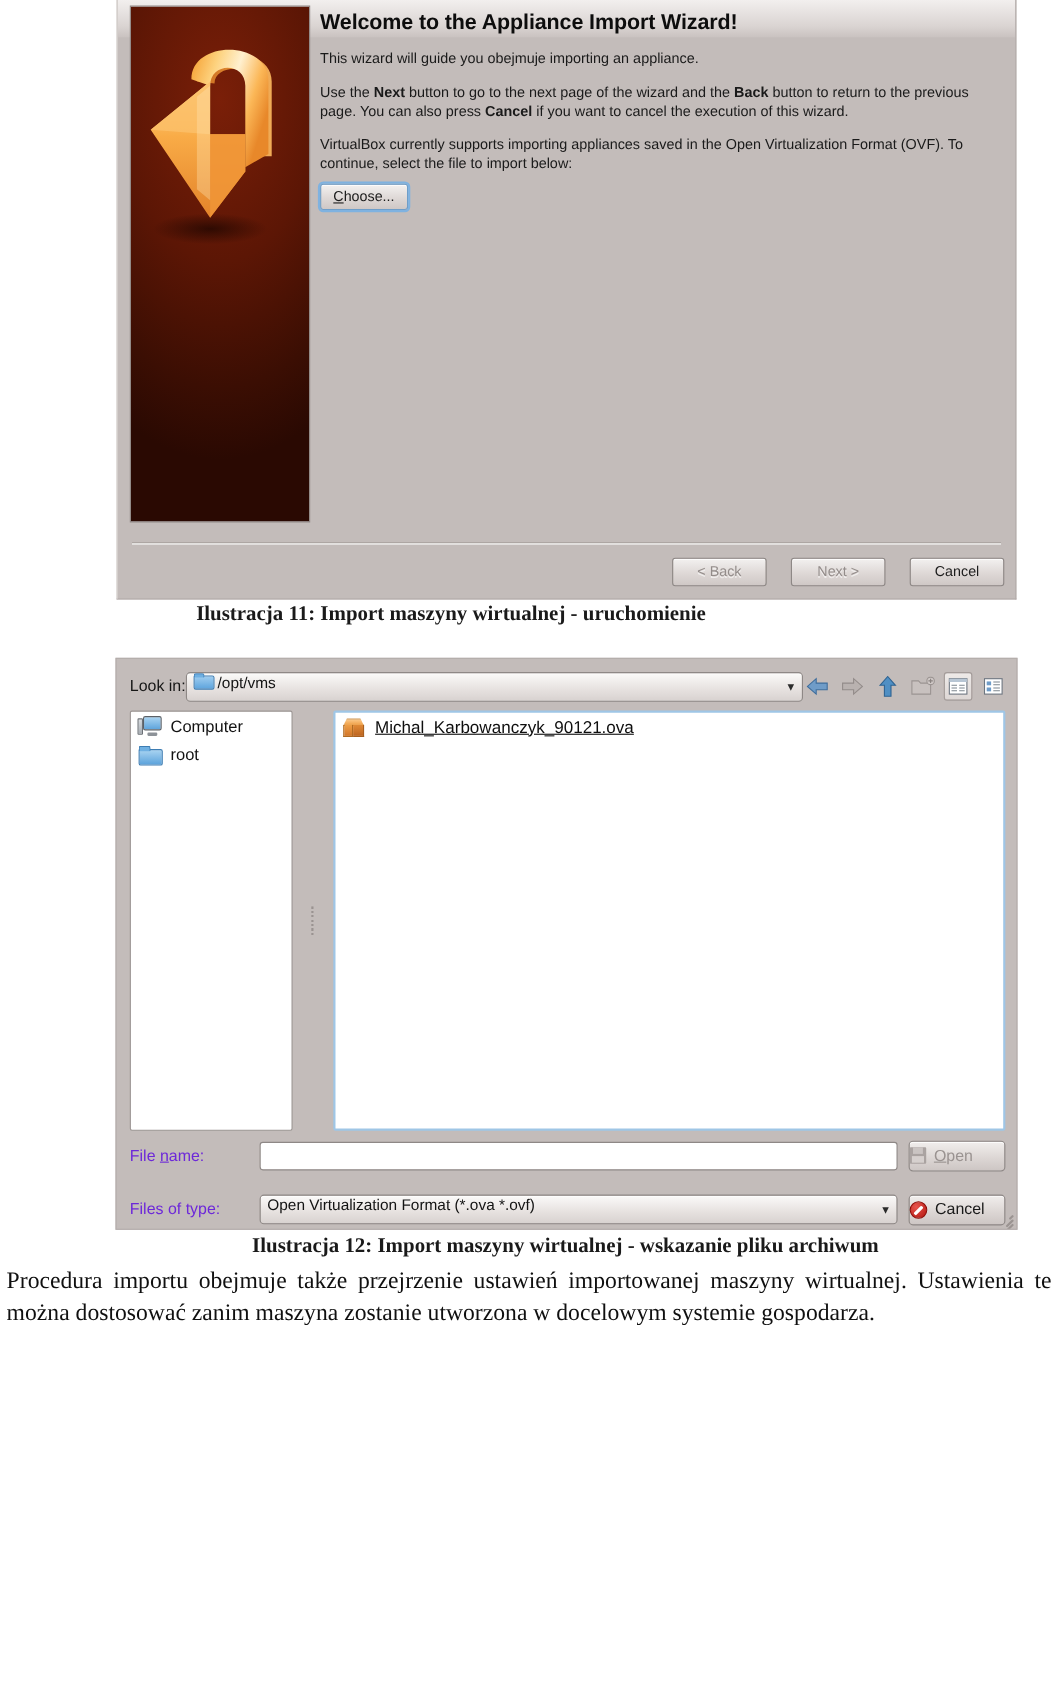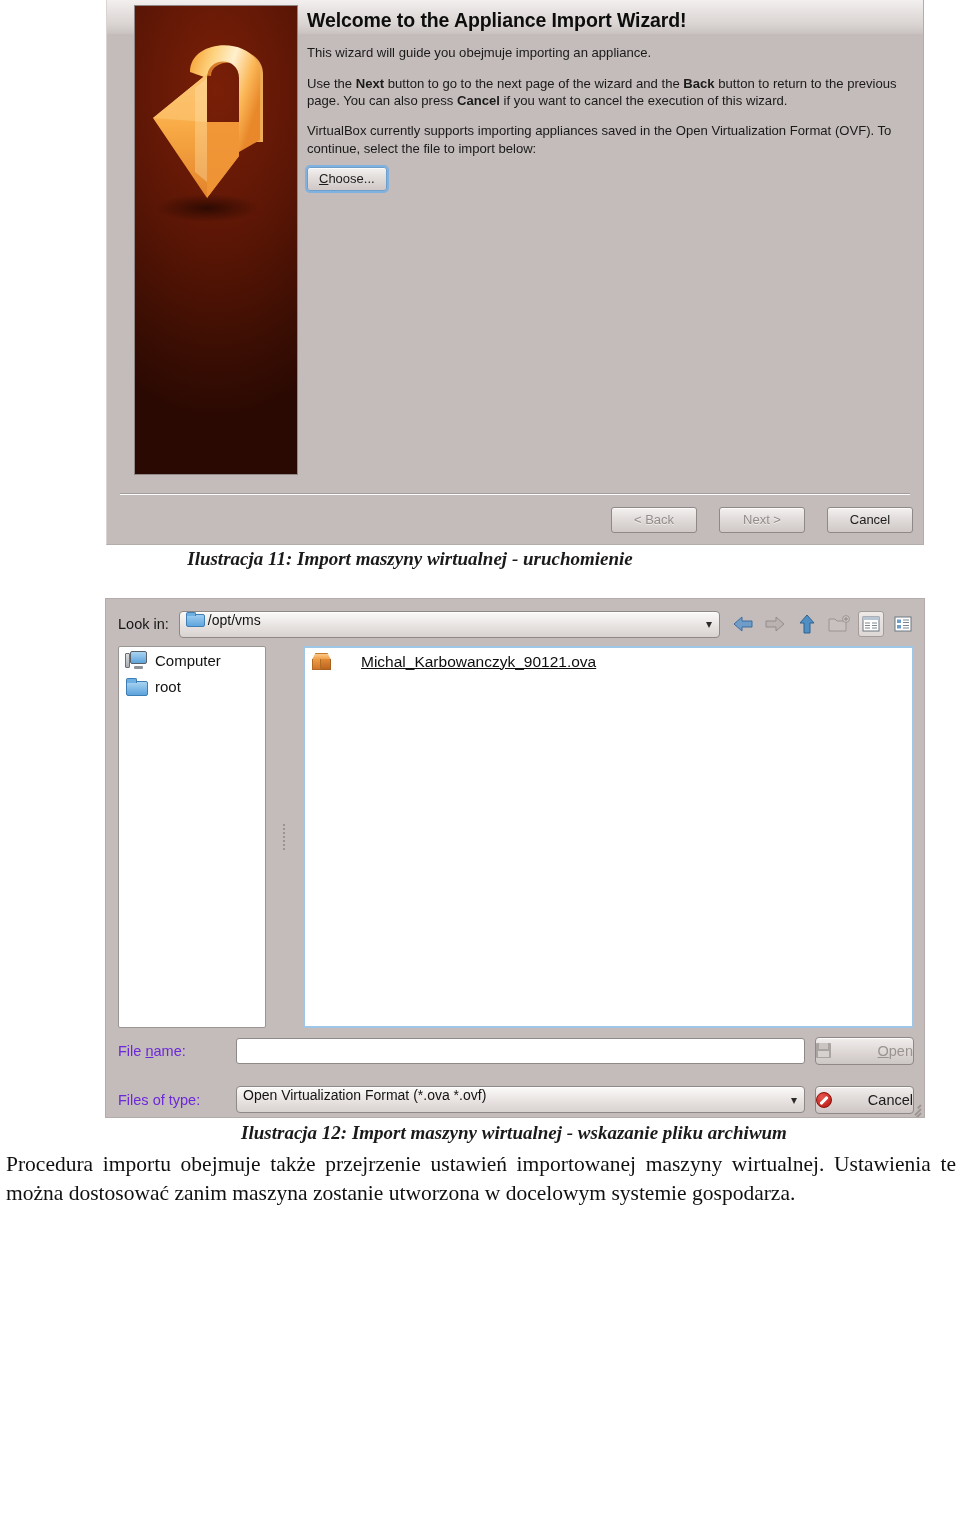--- a/index.html
+++ b/index.html
@@ -18,21 +18,21 @@
     background: #c3bcba;
     border-left: 1px solid #d9d4d2;
     border-right: 1px solid #b3acaa;
     border-bottom: 1px solid #b3acaa;
     overflow: hidden;
   }
   .fig1-top-grad {
     position: absolute; left: 0; top: 0; width: 100%; height: 34px;
     background: linear-gradient(#f2efee, #dad4d2 70%, #c9c2c0);
   }
-  .wiz-body { position: absolute; left: 16px; top: 0; width: 100%; height: 536px; }
+  .wiz-body { position: absolute; left: 0; top: 0; width: 100%; height: 536px; }
   .wiz-image {
     position: absolute; left: 11px; top: 5px; width: 164px; height: 470px;
     background:
       radial-gradient(ellipse 120% 70% at 50% 18%, #7a1f08 0%, #5c1605 45%, #3b0e03 80%, #2a0902 100%);
     border: 1px solid #8f8886;
     overflow: hidden;
   }
   .wiz-image .arrow-wrap { position: absolute; left: 0; top: 16px; width: 164px; height: 210px; }
   .wiz-titlebox {
     position: absolute; left: 184px; top: 2px; right: 6px; bottom: 4px;
@@ -67,21 +67,21 @@
   }
   .wiz-footer {
     position: absolute; right: 10px; top: 505px; height: 30px;
     display: flex; gap: 22px; align-items: center;
   }
   .wiz-footer .btn { min-width: 86px; padding: 4px 10px 5px 10px; }
 
   
   .caption {
     font-family: "Liberation Serif", serif;
-    font-style: italic; font-weight: bold;
+    font-weight: bold;
     font-size: 19px; color: #1a1a1a; text-align: center;
   }
   .cap1 { position: absolute; left: 100px; top: 548px; width: 620px; }
   .cap2 { position: absolute; left: 105px; top: 1122px; width: 818px; }
   .body-text {
     position: absolute; left: 6px; top: 1150px; width: 950px;
     font-family: "Liberation Serif", serif;
     font-size: 21.5px; color: #101010; line-height: 1.33;
     text-align: justify;
   }
@@ -93,21 +93,21 @@
 
   
   .fig2 {
     position: absolute; left: 105px; top: 598px; width: 820px; height: 520px;
     background: #c3bcba;
     border: 1px solid #b3acaa;
     overflow: hidden;
   }
   .fd-row-top {
     position: absolute; left: 12px; top: 10px; right: 8px; height: 30px;
-    display: flex; align-items: center; gap: 10px;
+    display: flex; align-items: center; gap: 0;
   }
   .fd-label { font-size: 14.5px; color: #151515; white-space: nowrap; }
   .combo {
     position: relative; flex: 1 1 auto; height: 27px;
     background: linear-gradient(#fbfaf9, #e6e1df 60%, #d8d2d0);
     border: 1px solid #8e8886; border-radius: 4px;
     display: flex; align-items: flex-start; padding: 0 22px 0 6px;
     font-size: 14px; color: #131313;
     box-shadow: inset 0 1px 0 rgba(255,255,255,.8);
   }
@@ -188,41 +188,40 @@
     position:absolute; left:1px; top:7px; width:9px; height:11px;
     background: linear-gradient(#ef9f46,#d2762a); border:1px solid #b06b22; border-top:none;
   }
   .ova-icon .rgt {
     position:absolute; left:10px; top:7px; width:10px; height:11px;
     background: linear-gradient(#e08a36,#bd6520); border:1px solid #a85f1f; border-top:none; border-left:none;
   }
   .file-name {
     font-size: 15.5px; color: #0e0e0e; text-decoration: underline;
     text-underline-offset: 1px;
-    margin-left: 20px;
   }
 
   .fd-bot {
     position: absolute; left: 12px; right: 10px; top: 437px; height: 70px;
   }
   .fd-line { display: flex; align-items: center; gap: 10px; height: 29px; }
   .fd-line + .fd-line { margin-top: 20px; }
   .fd-label2 { font-size: 14.5px; color: #6d28d9; white-space: nowrap; width: 108px; }
   .fd-label2 u { text-decoration: underline; }
   .text-input {
     flex: 1 1 auto; height: 26px; background: #ffffff;
     border: 1px solid #8e8886; border-radius: 3px;
     font-size: 14px; color: #111; padding: 0 5px;
     display: flex; align-items: center;
   }
   .act-btn {
-    width: 99px; height: 28px; flex: 0 0 auto;
+    width: 88px; height: 28px; flex: 0 0 auto;
     background: linear-gradient(#f1eeed, #ddd7d5 55%, #cdc6c4);
     border: 1px solid #8e8886; border-radius: 4px;
-    display: flex; align-items: center; justify-content: space-between; gap: 7px;
+    display: flex; align-items: center; justify-content: flex-start; gap: 7px;
     font-size: 14.5px; color: #1a1a1a;
     box-shadow: inset 0 1px 0 rgba(255,255,255,.8);
   }
   .act-btn.disabled { color: #9a9391; }
   .act-btn u { text-decoration: underline; }
   .save-icon { width: 15px; height: 15px; background: #aaa3a1; border-radius: 1px; position: relative; }
   .save-icon::before { content:""; position:absolute; left:3px; top:0; width:9px; height:6px; background:#cac4c2; }
   .save-icon::after { content:""; position:absolute; left:2px; bottom:1px; width:11px; height:6px; background:#d6d0ce; }
   .cancel-icon {
     width: 16px; height: 16px; border-radius: 50%;

